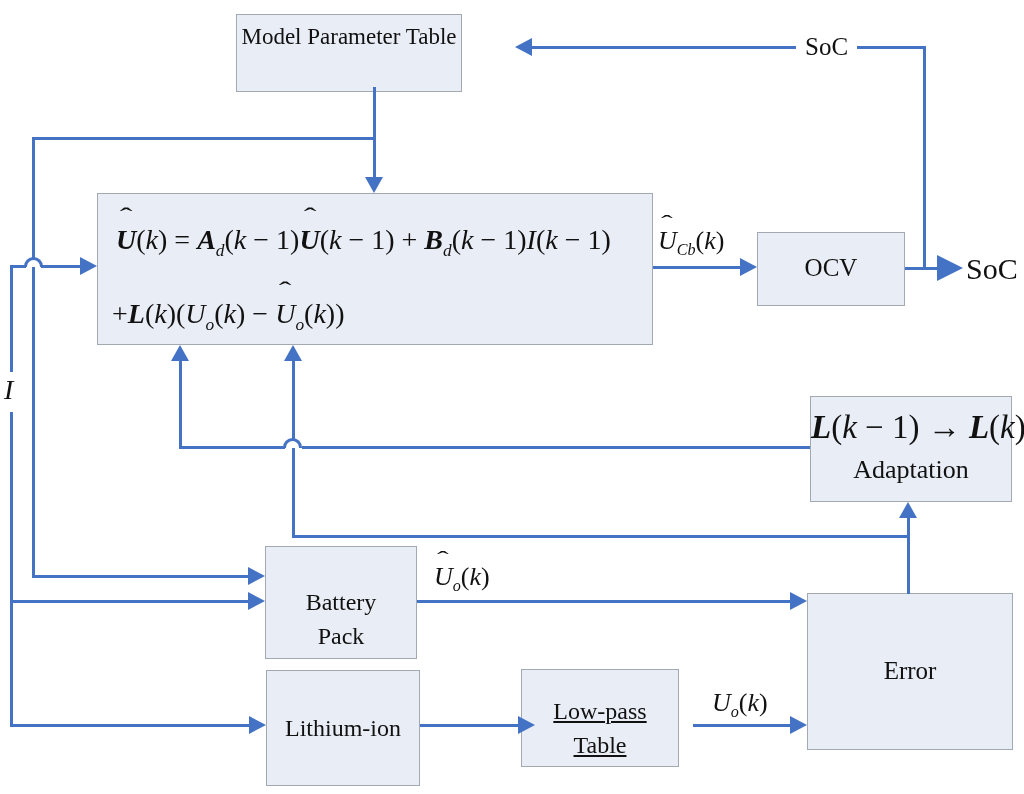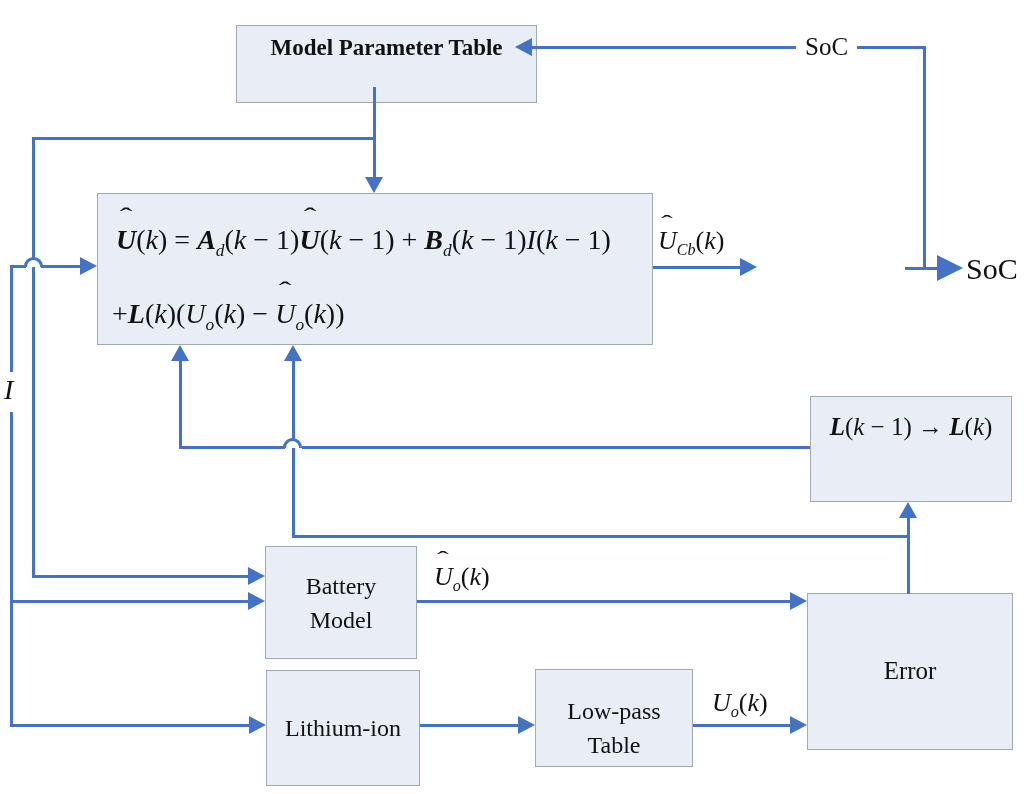--- a/index.html
+++ b/index.html
@@ -43,44 +43,48 @@
     transform:translateX(-50%) scaleX(1.7);
     font-size:0.8em;line-height:1;font-style:normal;font-weight:normal;
   }
   .lbl{position:absolute;}
 </style>
 </head>
 <body>
 
 <div id="canvas">
 
-  <div class="box" style="left:236px;top:25px;width:301px;height:78px;font-weight:bold;">
+  <div class="box" style="left:236px;top:14px;width:226px;height:78px;">
     <div style="font-size:23px;line-height:32px;margin-top:6px;">Model Parameter Table</div>
   </div>
 
   <div class="box" style="left:97px;top:193px;width:556px;height:152px;text-align:left;">
     <div class="math" style="font-size:28px;line-height:40px;margin:26px 0 0 18px;"><span class="hatw"><span class="hat">ˆ</span><span class="mi mb">U</span></span><span>(</span><span class="mi">k</span><span>) = </span><span class="mi mb">A</span><sub>d</sub><span>(</span><span class="mi">k</span><span> − 1)</span><span class="hatw"><span class="hat">ˆ</span><span class="mi mb">U</span></span><span>(</span><span class="mi">k</span><span> − 1) + </span><span class="mi mb">B</span><sub>d</sub><span>(</span><span class="mi">k</span><span> − 1)</span><span class="mi">I</span><span>(</span><span class="mi">k</span><span> − 1)</span></div>
     <div class="math" style="font-size:28px;line-height:40px;margin:23px 0 0 14px;"><span>+</span><span class="mi mb">L</span><span>(</span><span class="mi">k</span><span>)(</span><span class="mi">U</span><sub>o</sub><span>(</span><span class="mi">k</span><span>) − </span><span class="hatw"><span class="hat">ˆ</span><span class="mi">U</span></span><sub>o</sub><span>(</span><span class="mi">k</span><span>))</span></div>
   </div>
 
+  <div class="box" style="left:757px;top:232px;width:148px;height:74px;">
+    <div style="font-size:25px;line-height:70px;">OCV</div>
+  </div>
 
   <div class="box" style="left:810px;top:396px;width:202px;height:106px;">
-    <div class="math" style="font-size:25px;line-height:44px;margin-top:8px;"><span class="mi mb">L</span><span>(</span><span class="mi">k</span><span> − 1) → </span><span class="mi mb">L</span><span>(</span><span class="mi">k</span><span>)</span></div>
+    <div class="math" style="font-size:33px;line-height:44px;margin-top:8px;text-align:right;"><span class="mi mb">L</span><span>(</span><span class="mi">k</span><span> − 1) → </span><span class="mi mb">L</span><span>(</span><span class="mi">k</span><span>)</span></div>
+    <div style="font-size:26px;line-height:42px;">Adaptation</div>
   </div>
 
   <div class="box" style="left:265px;top:546px;width:152px;height:113px;">
-    <div style="font-size:24px;line-height:34px;margin-top:22px;">Battery</div>
-    <div style="font-size:24px;line-height:34px;">Model</div>
+    <div style="font-size:24px;line-height:34px;margin-top:38px;">Battery</div>
+    <div style="font-size:24px;line-height:34px;">Pack</div>
   </div>
 
   <div class="box" style="left:266px;top:670px;width:154px;height:116px;">
     <div style="font-size:24px;line-height:34px;margin-top:40px;">Lithium-ion</div>
   </div>
 
-  <div class="box" style="left:535px;top:669px;width:158px;height:98px;">
+  <div class="box" style="left:521px;top:669px;width:158px;height:98px;text-decoration:underline;">
     <div style="font-size:24px;line-height:34px;margin-top:24px;">Low-pass</div>
     <div style="font-size:24px;line-height:34px;">Table</div>
   </div>
 
   <div class="box" style="left:807px;top:593px;width:206px;height:157px;">
     <div style="font-size:25px;line-height:153px;">Error</div>
   </div>
 
   <div class="vl" style="left:373px;top:87px;height:91px;"></div>
   <div class="ar ar-down" style="left:365px;top:177px;"></div>

